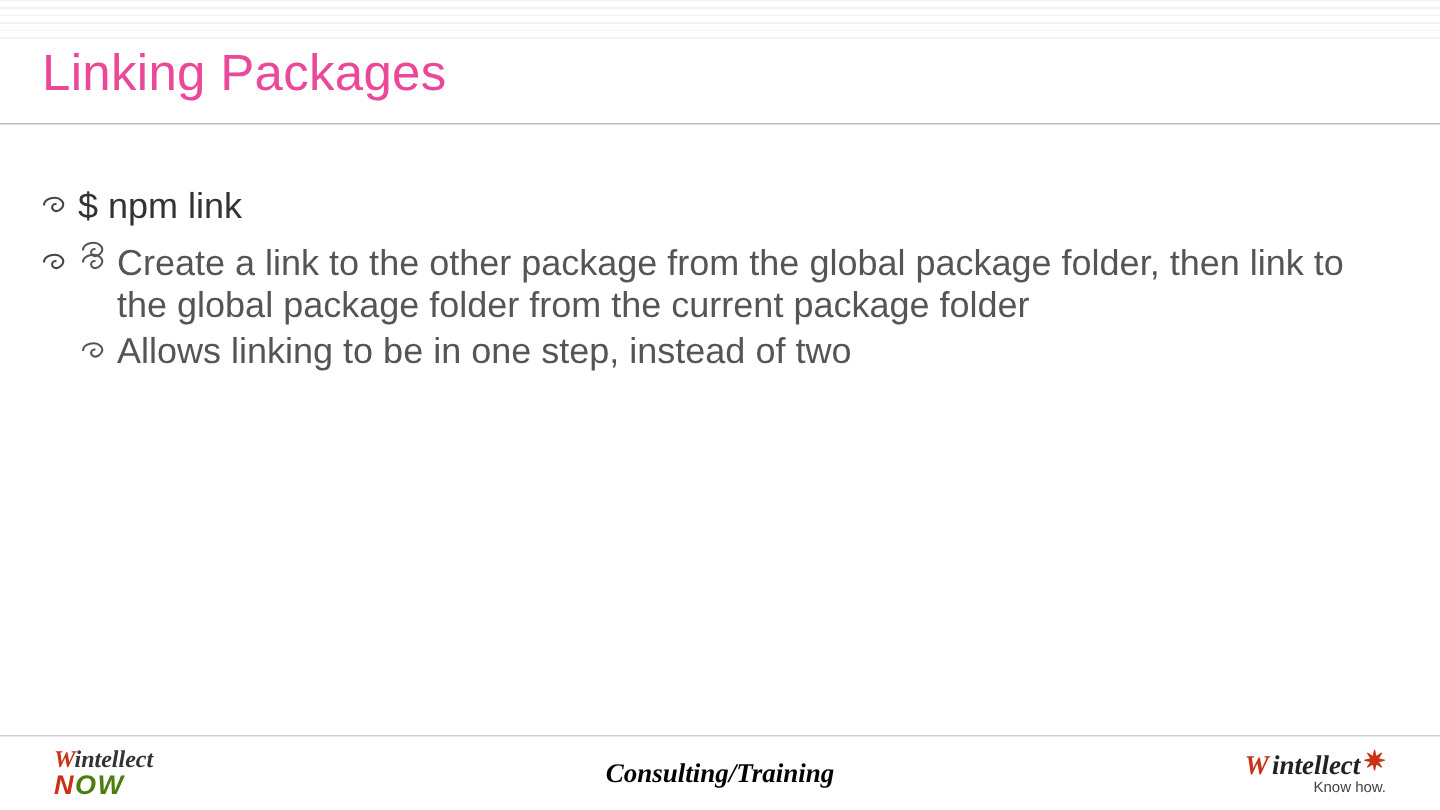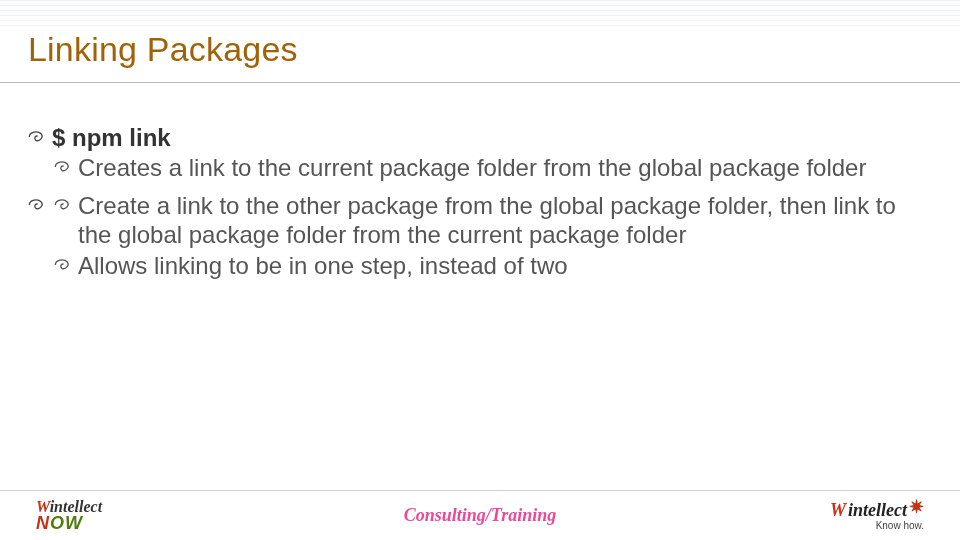--- a/index.html
+++ b/index.html
@@ -21,21 +21,21 @@
       #ffffff 1px, #ffffff 5px
     );
     opacity: 0.5;
   }
   .title {
     position: absolute;
     top: 30px;
     left: 28px;
     font-size: 34px;
     font-weight: 300;
-    color: #a16207;
+    color: #ec4899;
     letter-spacing: 0.2px;
   }
   .title-rule {
     position: absolute;
     top: 82px;
     left: 0; right: 0;
     height: 1px;
     background: #b9b9b9;
   }
   .content {
@@ -51,21 +51,21 @@
     margin-top: 6px;
     padding-left: 24px;
     position: relative;
   }
   .lvl1 .bullet {
     position: absolute;
     left: -2px;
     top: 4px;
     color: #444;
   }
-  .lvl1-title { font-weight: 700; color: #333; }
+  .lvl1-title { font-weight: 400; color: #333; }
   .lvl2 {
     font-size: 24px;
     line-height: 1.2;
     font-weight: 300;
     color: #555555;
     padding-left: 50px;
     position: relative;
     margin-top: 2px;
   }
   .lvl2 .bullet {
@@ -82,21 +82,21 @@
     border-top: 1px solid #cfcfcf;
     display: flex;
     align-items: center;
     justify-content: space-between;
     padding: 0 36px;
   }
   .footer-center {
     position: absolute;
     left: 50%;
     transform: translateX(-50%);
-    color: #ec4899;
+    color: #000000;
     font-style: italic;
     font-weight: 600;
     font-size: 18px;
     font-family: Georgia, serif;
   }
   .logo-left {
     display: flex;
     flex-direction: column;
     line-height: 0.9;
   }
@@ -167,21 +167,20 @@
           </svg>
       </span>
       <span class="lvl1-title">$ npm link</span>
     </div>
     <div class="lvl2">
       <span class="bullet">
         <svg viewBox="0 0 24 20">
             <path d="M4 10 C4 4, 14 2, 18 6 C22 10, 16 16, 12 14 C9 12, 11 8, 14 9" fill="none" stroke="#555" stroke-width="1.6"></path>
           </svg>
       </span>
-      <span>Creates a link to the current package folder from the global package folder</span>
     </div>
   </div>
 
 
   <div class="group">
     <div class="lvl1">
       <span class="bullet">
         <svg viewBox="0 0 24 20">
             <path d="M4 10 C4 4, 14 2, 18 6 C22 10, 16 16, 12 14 C9 12, 11 8, 14 9" fill="none" stroke="#444" stroke-width="1.6"></path>
           </svg>

